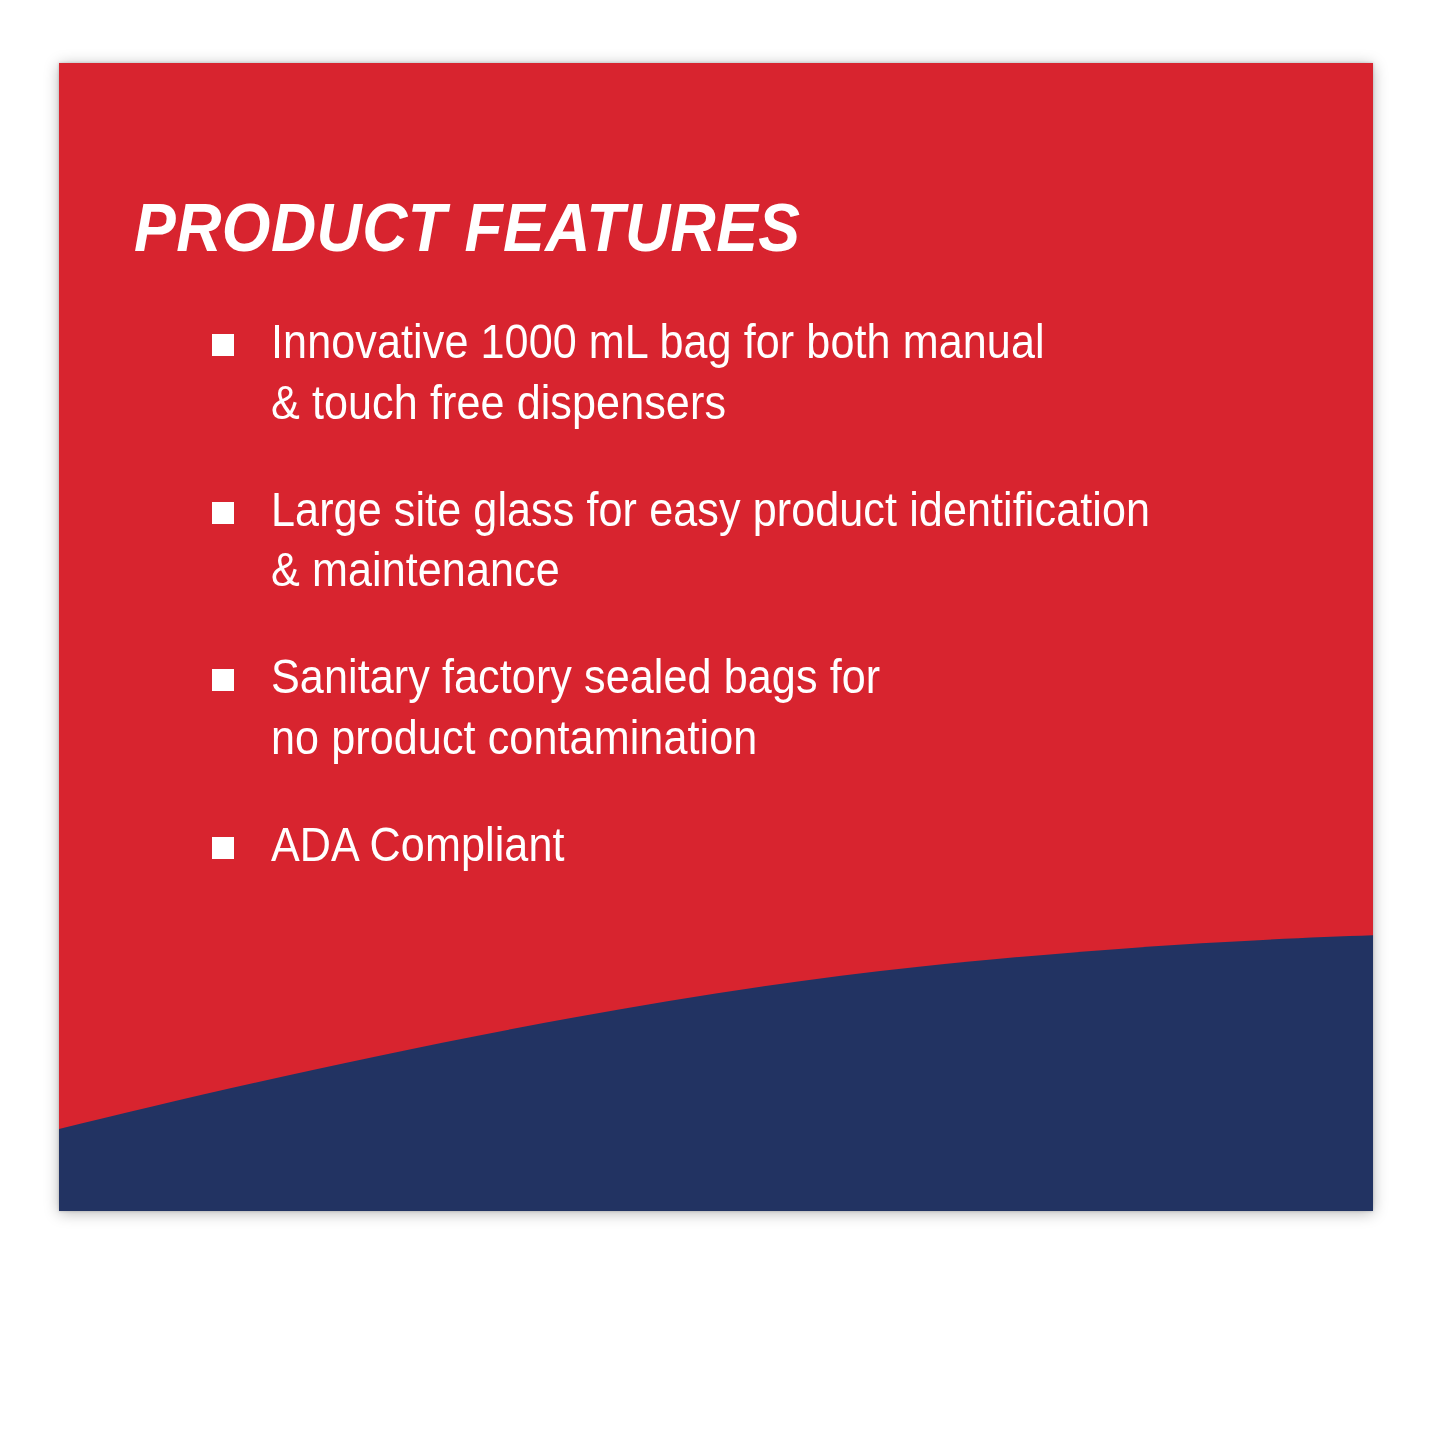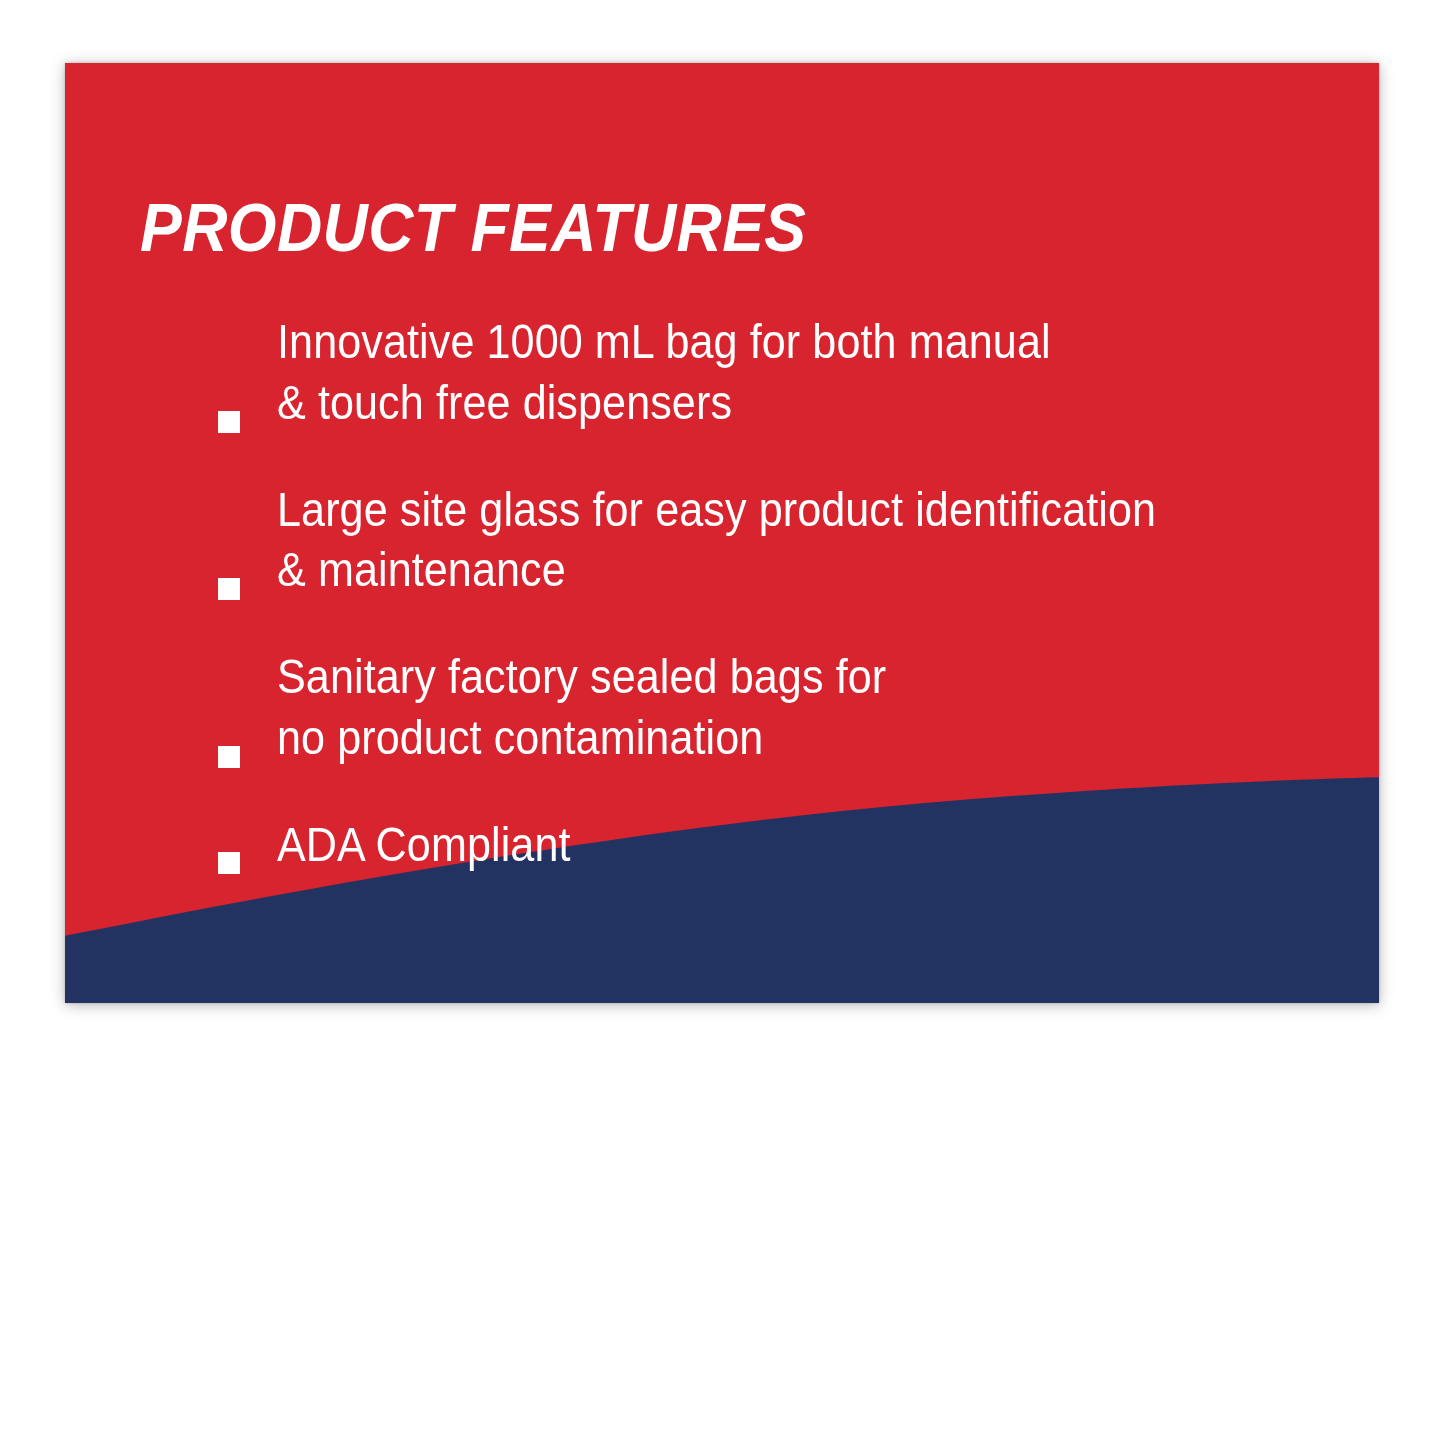--- a/index.html
+++ b/index.html
@@ -16,24 +16,24 @@
   #stage {
     position: relative;
     width: 1445px;
     height: 1445px;
     background: #ffffff;
   }
 
   
   #card {
     position: absolute;
-    left: 65px;
+    left: 59px;
     top: 63px;
     width: 1314px;
-    height: 940px;
+    height: 1148px;
     background: #d8242f;
     overflow: hidden;
     box-shadow: 0 2px 14px rgba(0,0,0,0.28), 0 0 3px rgba(0,0,0,0.20);
   }
 
   
   #wave {
     position: absolute;
     left: 0;
     top: 0;
@@ -64,21 +64,21 @@
     position: absolute;
     left: 153px;
     top: 248px;
     width: 1130px;
     list-style: none;
   }
 
   .feature {
     position: relative;
     display: flex;
-    align-items: flex-end;
+    align-items: flex-start;
     color: #ffffff;
     margin-bottom: 46px;
   }
   .feature:last-child { margin-bottom: 0; margin-top: 15px; }
 
   .bullet-square {
     flex: 0 0 auto;
     width: 22px;
     height: 22px;
     background: #ffffff;

